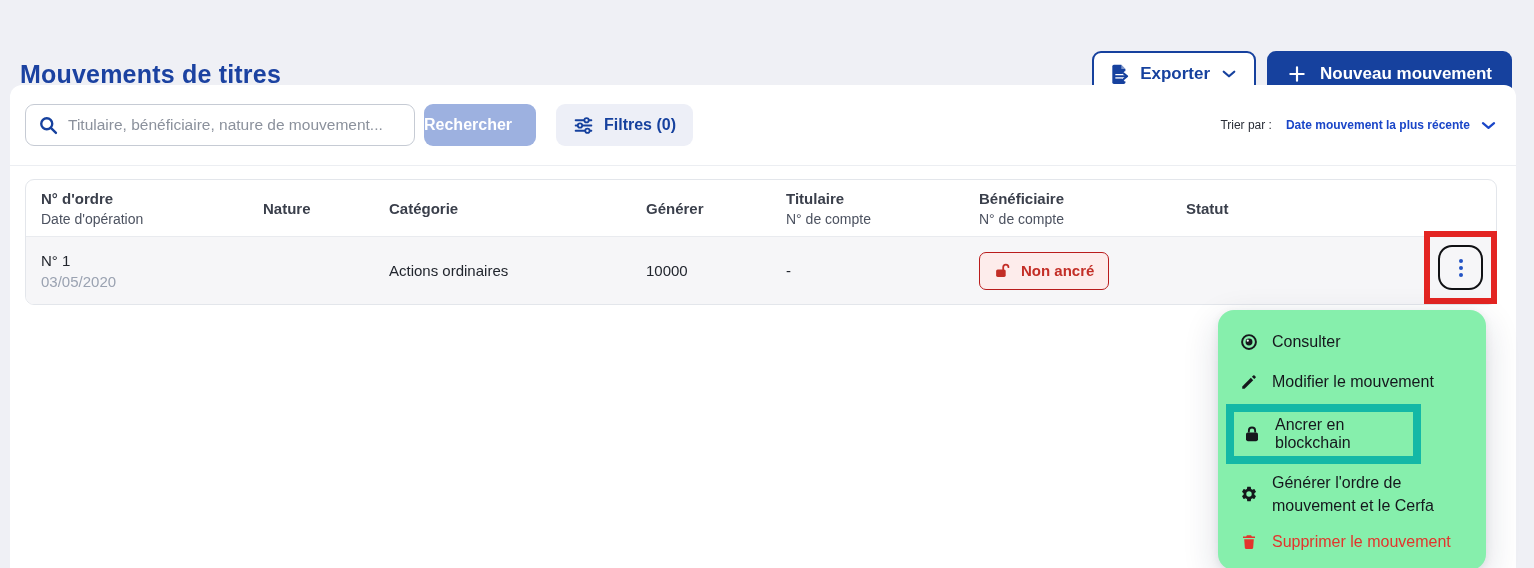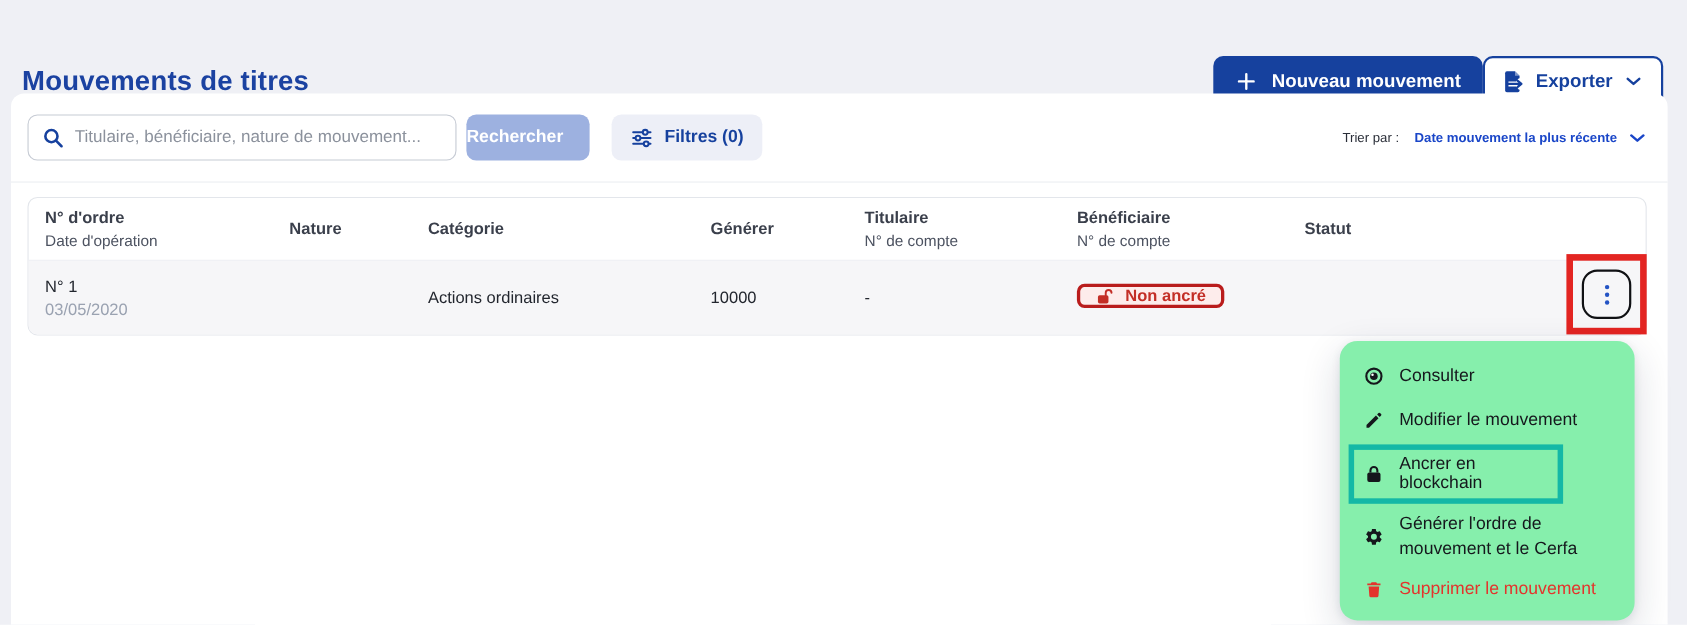--- a/index.html
+++ b/index.html
@@ -41,78 +41,78 @@
   .table{ margin:13px 19px 0 15px; border:1px solid #e3e6eb; border-radius:9px; position:relative; }
   .grid{ display:grid; grid-template-columns:222px 126px 257px 140px 193px 207px 239px 1fr;
     padding-left:15px; align-items:center; }
   .thead{ min-height:56px; padding-top:8px; padding-bottom:8px; }
   .th{ font-size:15px; font-weight:700; color:#3a3f4b; }
   .th-sub{ font-size:14px; font-weight:400; color:#4c5260; margin-top:4px; }
   .trow{ min-height:68px; background:#f6f6f8; border-top:1px solid #e9ebef;
     border-radius:0 0 8px 8px; padding-top:10px; padding-bottom:10px; }
   .cell-main{ font-size:15px; color:#22262e; }
   .cell-sub{ font-size:15px; color:#9aa2b1; margin-top:4px; }
-  .badge{ display:inline-flex; align-items:center; gap:10px; height:22px; padding:0 14px;
-    background:#fdeceb; border:3px solid #b91c1c; border-radius:7px;
+  .badge{ display:inline-flex; align-items:center; gap:10px; height:38px; padding:0 14px;
+    background:#fdeceb; border:1px solid #b91c1c; border-radius:7px;
     color:#c32e26; font-weight:700; font-size:15px; width:max-content; }
   
   .kebab-annotation{ position:absolute; top:51px; right:-1px; width:73px; height:73px;
     border:6px solid #e32522; display:flex; align-items:center; justify-content:center; }
   .kebab-btn{ width:45px; height:45px; border:2px solid #101114; border-radius:14px;
     display:flex; flex-direction:column; align-items:center; justify-content:center;
     gap:3px; background:transparent; cursor:pointer; }
   .kebab-btn .dot{ width:4px; height:4px; border-radius:50%; background:#2353c4; }
   
   .context-menu{ position:absolute; left:1218px; top:310px; width:268px;
     background:#86efac; border-radius:16px; padding:12px 0 8px 22px;
     box-shadow:0 12px 35px rgba(25,35,70,.16), 0 2px 8px rgba(25,35,70,.08); z-index:5; }
   .menu-item{ display:flex; align-items:center; gap:14px; min-height:40px;
     font-size:16px; font-weight:500; color:#15171c; cursor:pointer; }
   .menu-item .mi-icon{ width:18px; height:18px; flex:0 0 18px; display:flex; }
-  .menu-item.boxed{ border:5px solid #14b8a6; width:195px; min-height:44px;
+  .menu-item.boxed{ border:8px solid #14b8a6; width:195px; min-height:44px;
     margin:2px 0 2px -14px; padding:4px 8px 4px 9px; }
   .menu-item.two-line{ min-height:56px; }
   .menu-item.two-line span{ max-width:200px; line-height:1.45; }
   .menu-item.danger{ color:#e3342c; }
   svg{ display:block; }
 </style>
 </head>
 <body>
 
 <div class="top-bar">
   <div class="page-title">Mouvements de titres</div>
-
-  <div class="btn btn-new">
-    <span class="mi-icon">
-      <svg width="20" height="20" viewBox="0 0 24 24">
-          <path d="M12 4v16M4 12h16" stroke="#fff" stroke-width="2.6" stroke-linecap="round"></path>
-        </svg>
-    </span>
-    <span>Nouveau mouvement</span>
-  </div>
 
   <div class="btn btn-export">
     <span class="mi-icon">
       <svg width="22" height="22" viewBox="0 0 24 24">
         <path d="M6.5 2h8l4.5 4.5V21a1.8 1.8 0 0 1-1.8 1.8H6.5A1.8 1.8 0 0 1 4.7 21V3.8A1.8 1.8 0 0 1 6.5 2z" fill="#16419e"></path>
         <path d="M14.5 2v4.5H19z" fill="#fff" opacity=".45"></path>
         <g>
           <line x1="8" y1="14.5" x2="20.5" y2="14.5" stroke="#fff" stroke-width="5"></line>
           <path d="M17 10.5 L22 14.5 L17 18.5" stroke="#fff" stroke-width="5" fill="none"></path>
           <line x1="8" y1="14.5" x2="20" y2="14.5" stroke="#16419e" stroke-width="2.3" stroke-linecap="round"></line>
           <path d="M17.2 11.5 L20.8 14.5 L17.2 17.5" stroke="#16419e" stroke-width="2.3" fill="none" stroke-linecap="round" stroke-linejoin="round"></path>
         </g>
       </svg>
     </span>
     <span>Exporter</span>
     <span class="mi-icon">
       <svg width="18" height="18" viewBox="0 0 24 24">
           <path d="M5 9l7 6 7-6" fill="none" stroke="#16419e" stroke-width="3" stroke-linecap="round" stroke-linejoin="round"></path>
         </svg>
     </span>
+  </div>
+
+  <div class="btn btn-new">
+    <span class="mi-icon">
+      <svg width="20" height="20" viewBox="0 0 24 24">
+          <path d="M12 4v16M4 12h16" stroke="#fff" stroke-width="2.6" stroke-linecap="round"></path>
+        </svg>
+    </span>
+    <span>Nouveau mouvement</span>
   </div>
 </div>
 
 <div class="panel">
 
   <div class="toolbar">
     <div class="search-box">
       <span class="mi-icon" style="width:21px;height:21px;flex:0 0 21px;">
         <svg width="21" height="21" viewBox="0 0 24 24">
           <circle cx="10" cy="10" r="6.3" fill="none" stroke="#16419e" stroke-width="2.7"></circle>

